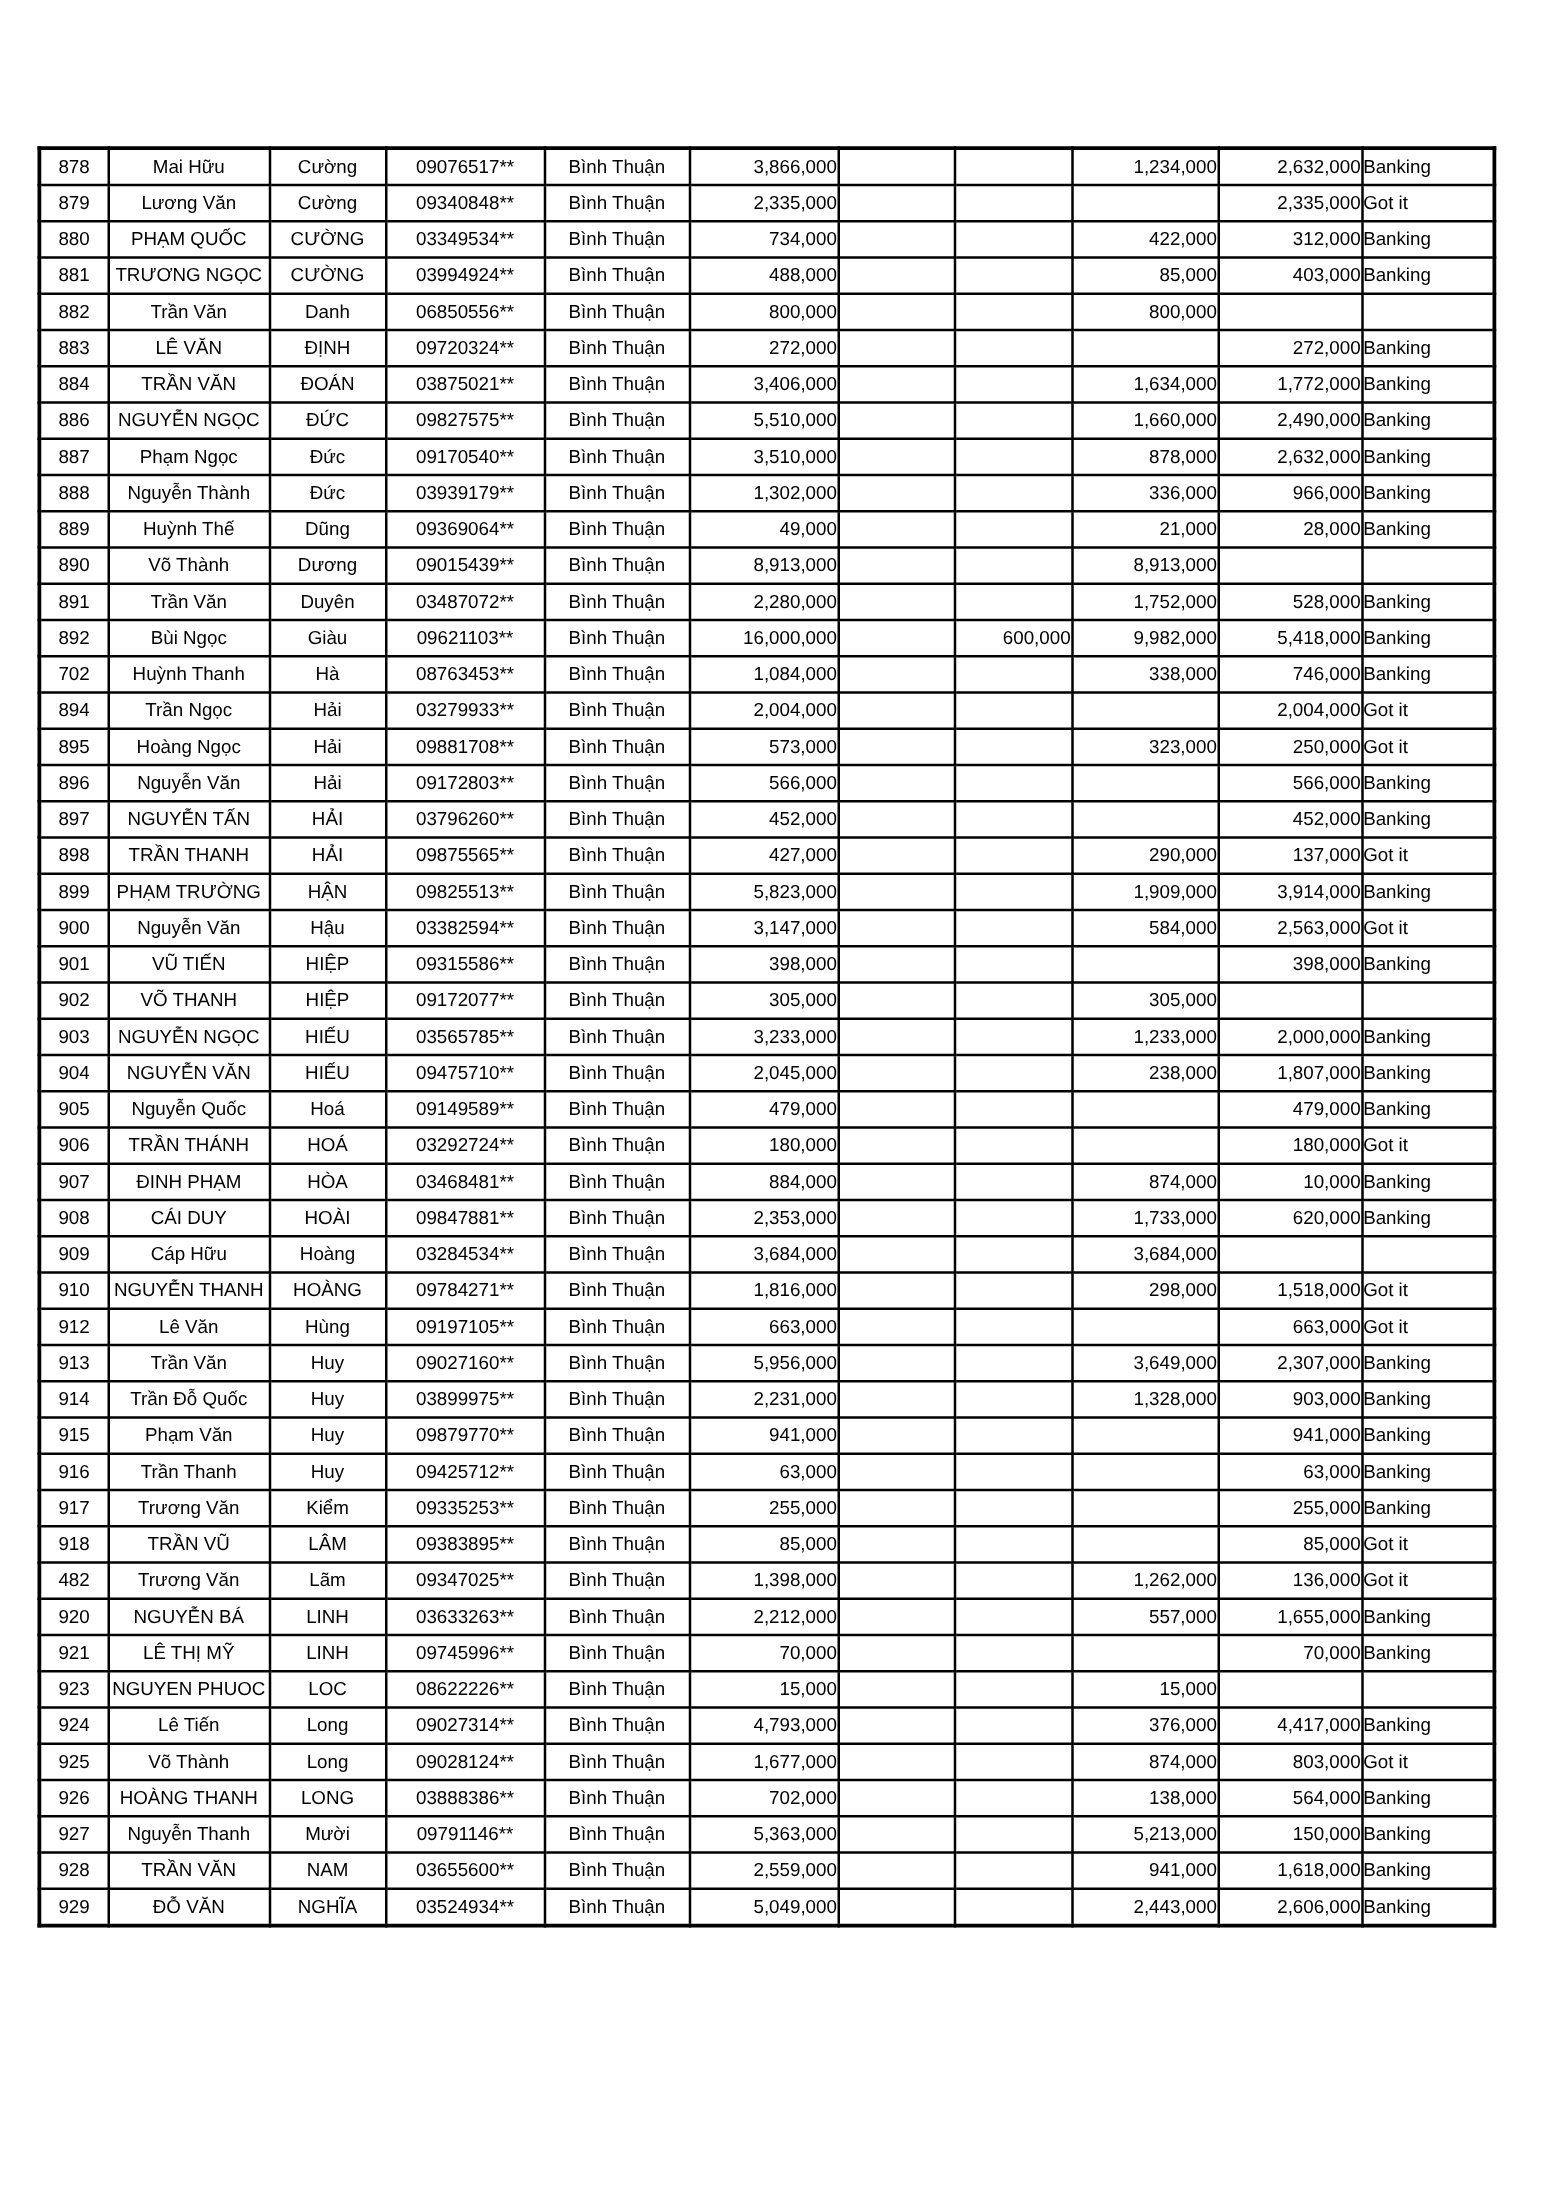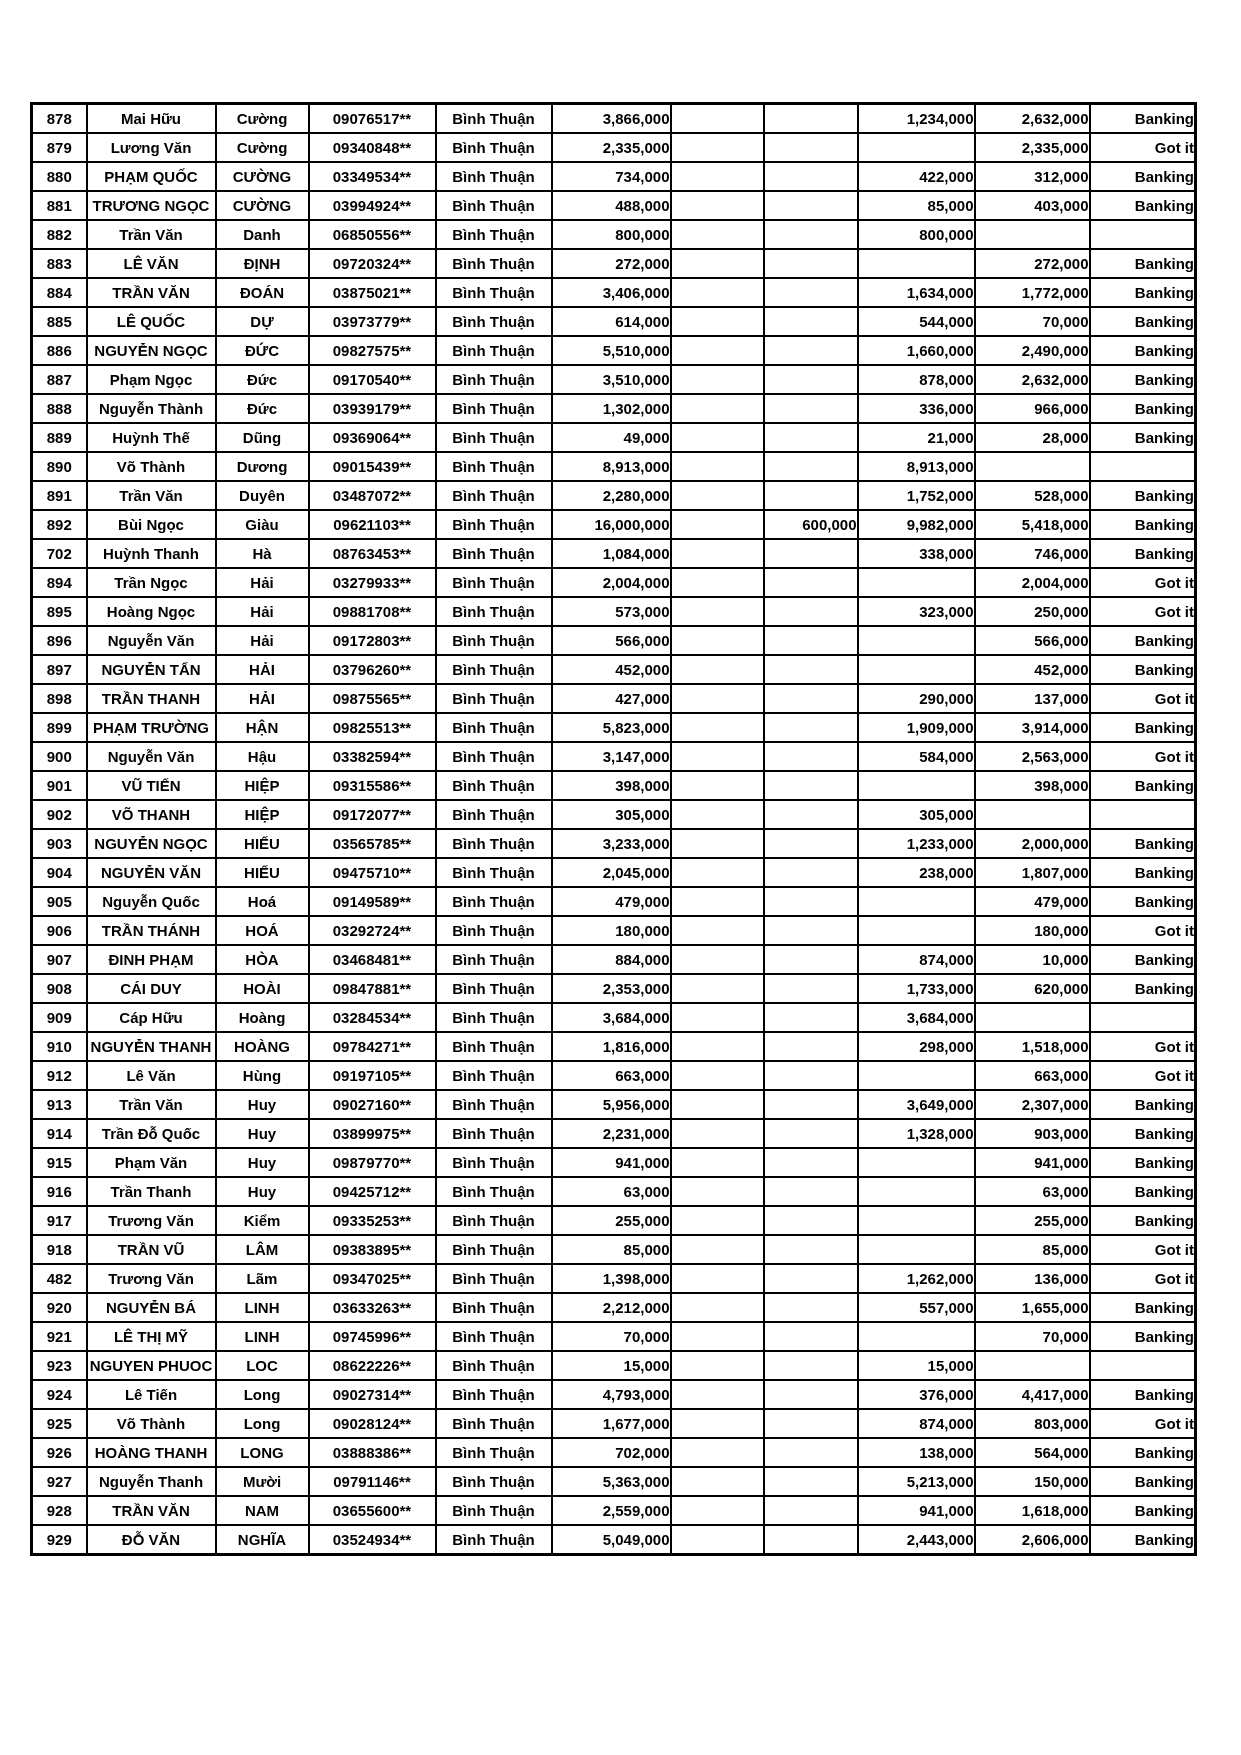--- a/index.html
+++ b/index.html
@@ -1,38 +1,38 @@
 <!DOCTYPE html>
 <html><head>
 <meta charset="utf-8">
 <style>
   html,body{margin:0;padding:0;}
   body{
     width:1241px;height:1755px;background:#ffffff;position:relative;
     font-family:"Liberation Sans", sans-serif;color:#000;
   }
-  .sheet{position:absolute;left:30px;top:102px;font-weight:bold;}
+  .sheet{position:absolute;left:30px;top:117px;}
   table.ledger{
     border-collapse:collapse;table-layout:fixed;width:1164px;
     border:3px solid #000;
   }
   table.ledger td{
     border:2px solid #000;
     height:27px;
     font-size:15px;
     line-height:27px;
     padding:0;
     white-space:nowrap;
     overflow:hidden;
     background:#fff;
   }
   td.c{text-align:center;}
   td.r{text-align:right;padding-right:5px;}
   td.status{
-    text-align:right;
+    text-align:left;
     font-size:14.5px;
     vertical-align:bottom;
     line-height:24px;
   }
 </style>
 </head>
 <body>
 
 <div class="sheet">
   <table class="ledger">
@@ -135,33 +135,20 @@
           <td class="c">03875021**</td>
           <td class="c">Bình Thuận</td>
           <td class="r">3,406,000</td>
           <td class="c"></td>
           <td class="r"></td>
           <td class="r">1,634,000</td>
           <td class="r">1,772,000</td>
           <td class="c status">Banking</td>
         </tr>
         <tr>
-          <td class="c">885</td>
-          <td class="c">LÊ QUỐC</td>
-          <td class="c">DỰ</td>
-          <td class="c">03973779**</td>
-          <td class="c">Bình Thuận</td>
-          <td class="r">614,000</td>
-          <td class="c"></td>
-          <td class="r"></td>
-          <td class="r">544,000</td>
-          <td class="r">70,000</td>
-          <td class="c status">Banking</td>
-        </tr>
-        <tr>
           <td class="c">886</td>
           <td class="c">NGUYỄN NGỌC</td>
           <td class="c">ĐỨC</td>
           <td class="c">09827575**</td>
           <td class="c">Bình Thuận</td>
           <td class="r">5,510,000</td>
           <td class="c"></td>
           <td class="r"></td>
           <td class="r">1,660,000</td>
           <td class="r">2,490,000</td>

